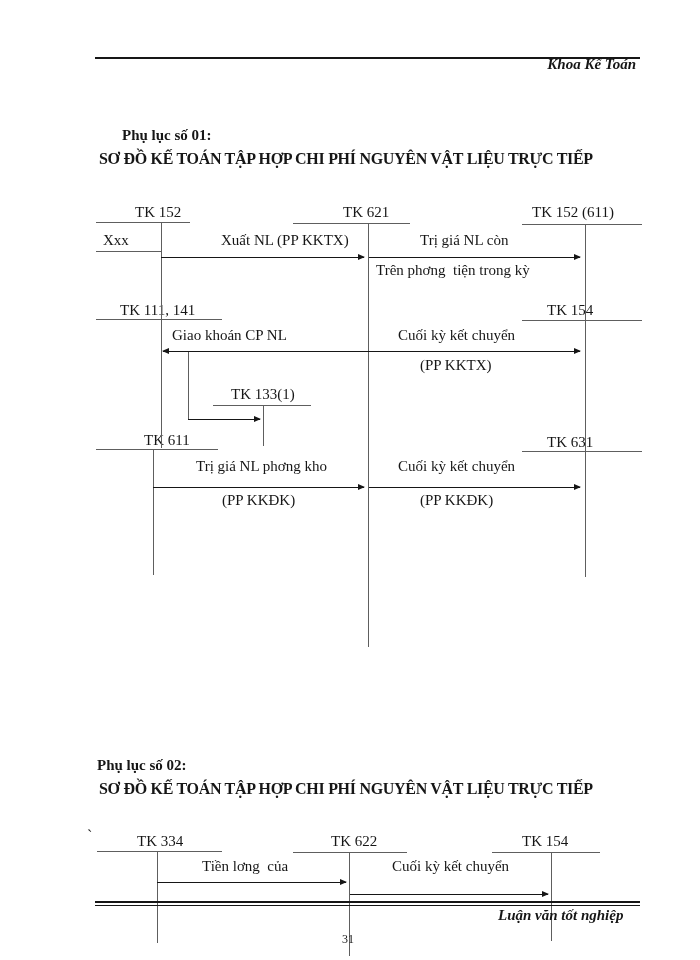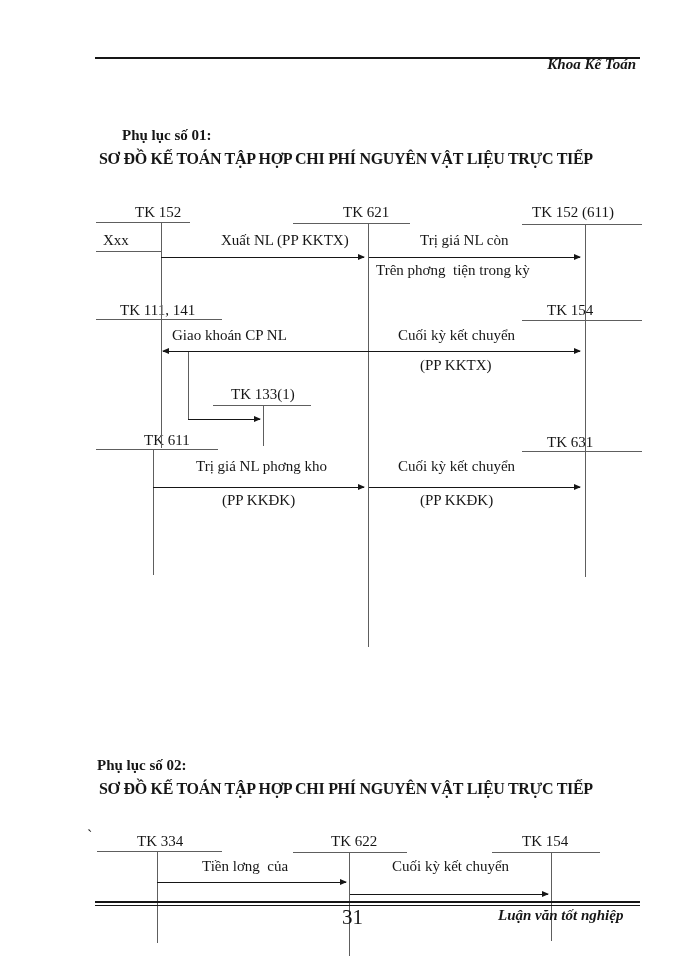--- a/index.html
+++ b/index.html
@@ -20,21 +20,21 @@
   .arr.dbl::before{content:"";position:absolute;left:-1px;top:-3px;width:0;height:0;
     border-right:7px solid #161616;border-top:3.5px solid transparent;border-bottom:3.5px solid transparent;}
 
   
   .hdr-l{left:97px;top:39px;}
   .hdr-r{left:auto;right:64px;top:55px;font-family:Liberation Serif, serif;}
   .hdr-rule{left:95px;top:57px;width:545px;height:2px;}
   .ftr-rule{position:absolute;left:95px;top:901px;width:545px;height:5px;box-sizing:border-box;
     border-top:2px solid #161616;border-bottom:1px solid #161616;background:transparent;}
   .ftr-author{left:95px;top:906px;}
-  .ftr-page{left:342px;top:904px;font-size:21px;}
+  .ftr-page{left:342px;top:932px;font-size:12px;}
   .ftr-thesis{left:498px;top:906px;}
 
   
   .apx1-h{left:97px;top:126px;margin-left:25px;}
   .apx1-t{left:99px;top:149px;font-size:16px;letter-spacing:-0.3px;}
   .apx2-h{left:97px;top:756px;}
   .apx2-t{left:99px;top:779px;font-size:16px;letter-spacing:-0.3px;}
 
   
   .tk152{left:135px;top:203px;}   .tk621{left:343px;top:203px;}   .tk152611{left:532px;top:203px;}

